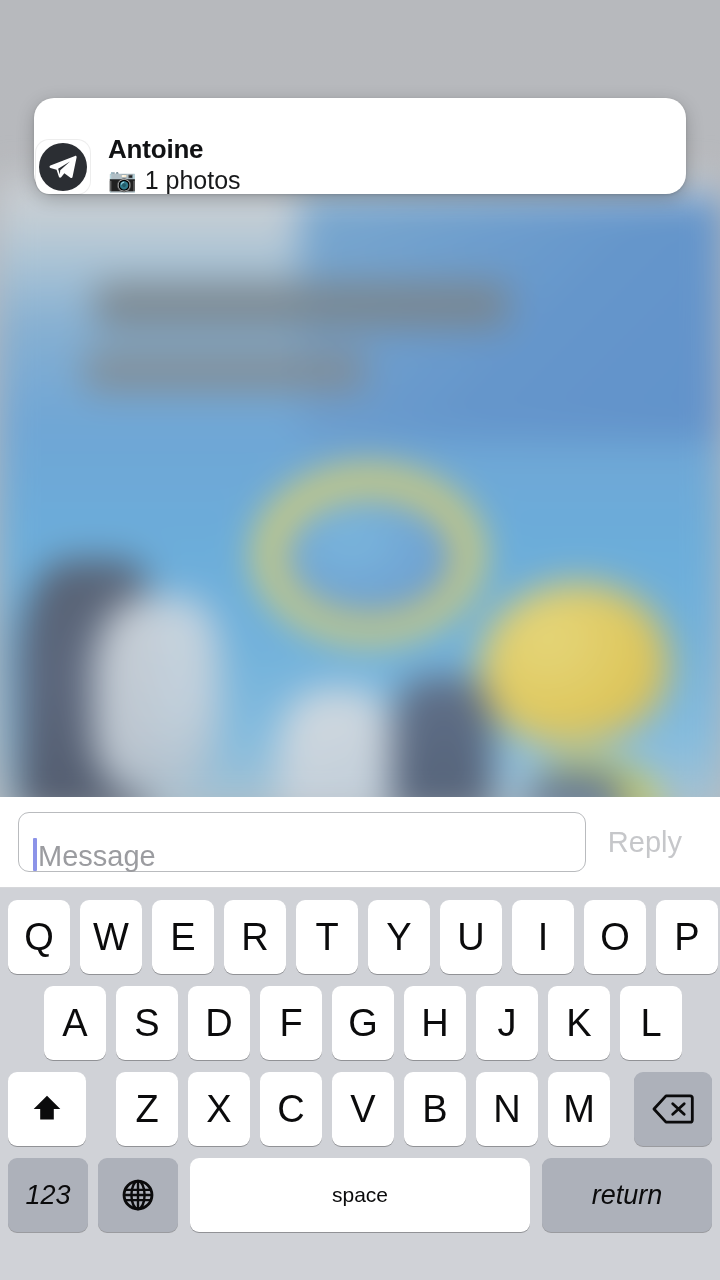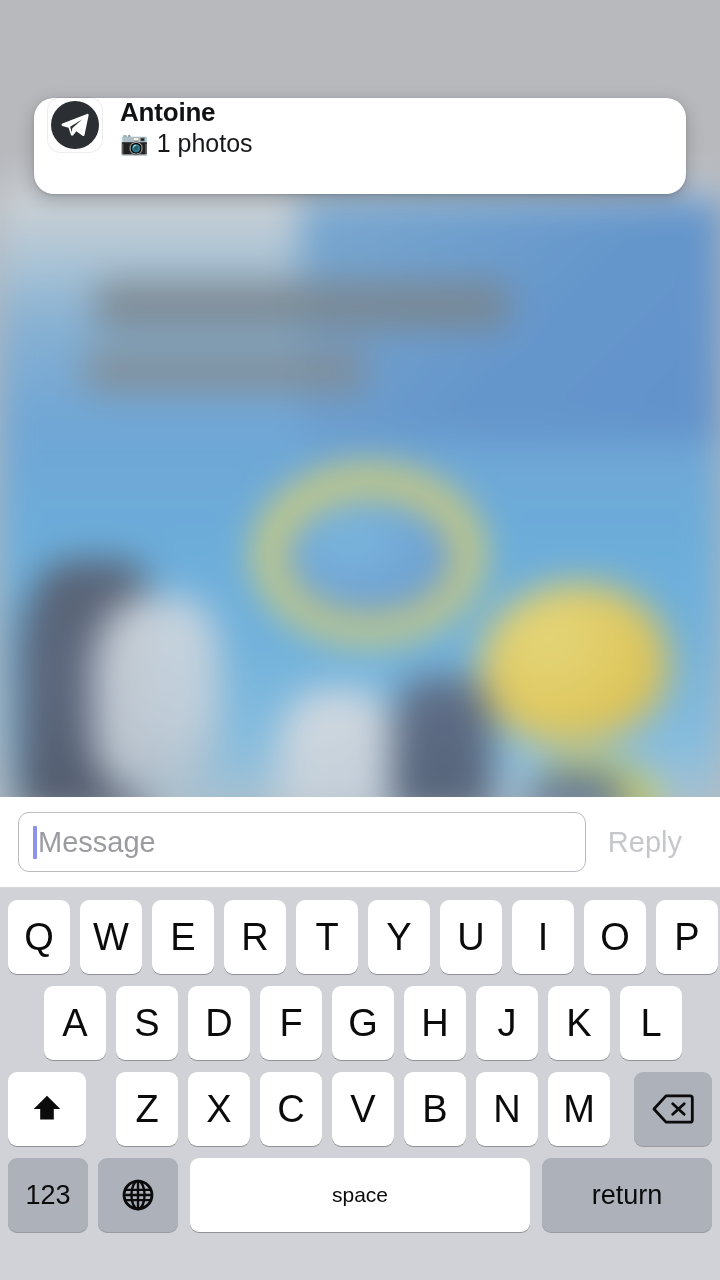--- a/index.html
+++ b/index.html
@@ -159,22 +159,22 @@
   #banner {
     position: absolute;
     left: 34px;
     top: 98px;
     width: 652px;
     height: 96px;
     background: #ffffff;
     border-radius: 20px;
     box-shadow: 0 5px 18px rgba(0,0,0,.22), 0 1px 3px rgba(0,0,0,.14);
     display: flex;
-    align-items: flex-start;
-    padding: 0 14px;
+    align-items: flex-end;
+    padding: 0 2px;
   }
 
   #app-icon {
     width: 54px;
     height: 54px;
     border-radius: 13px;
     background: #ffffff;
     box-shadow: 0 0 0 1px rgba(0,0,0,.07);
     display: flex;
     align-items: center;
@@ -233,21 +233,21 @@
     padding: 0 18px;
     border-bottom: 1px solid #d6d7da;
   }
   #message-field {
     flex: 1 1 auto;
     height: 60px;
     border: 1px solid #b9bbbe;
     border-radius: 11px;
     background: #ffffff;
     display: flex;
-    align-items: center;
+    align-items: flex-end;
     padding: 0 14px;
     position: relative;
   }
   #caret {
     width: 4px;
     height: 33px;
     background: #8c93e8;
     border-radius: 1px;
     flex: 0 0 auto;
   }
@@ -293,20 +293,21 @@
     display: flex;
     align-items: center;
     justify-content: center;
     font-size: 38px;
     color: #0b0b0c;
     font-weight: 400;
   }
   .key.grey {
     background: #adb1ba;
     box-shadow: 0 1px 0 rgba(0,0,0,.26);
+    font-style: italic;
   }
   .key.fn {
     font-size: 27px;
   }
   .key.space {
     font-size: 21px;
   }
 
   .key svg { display: block; }
 

